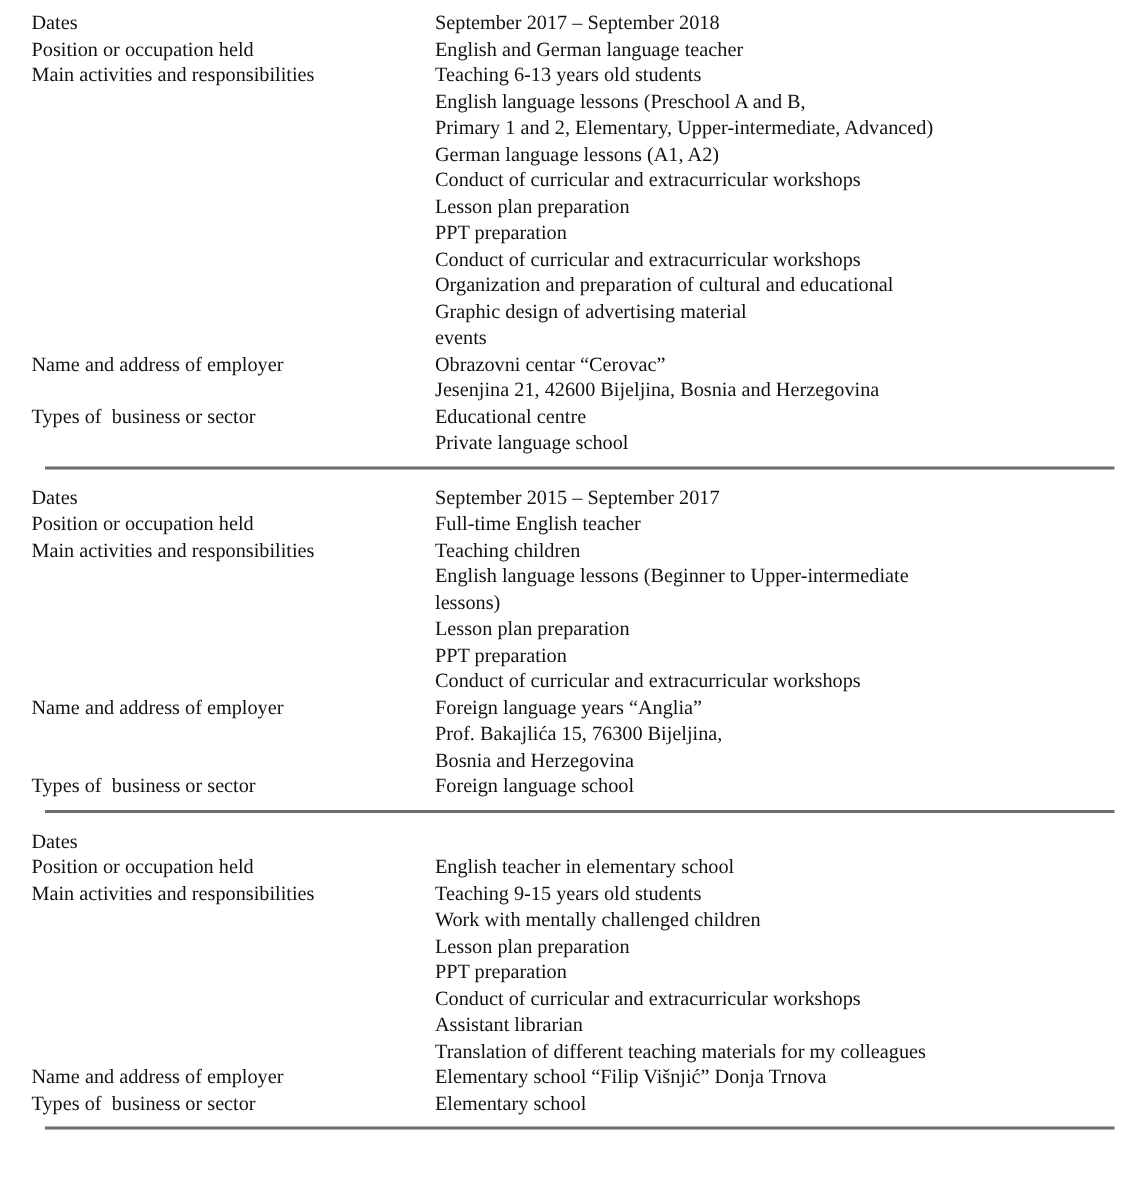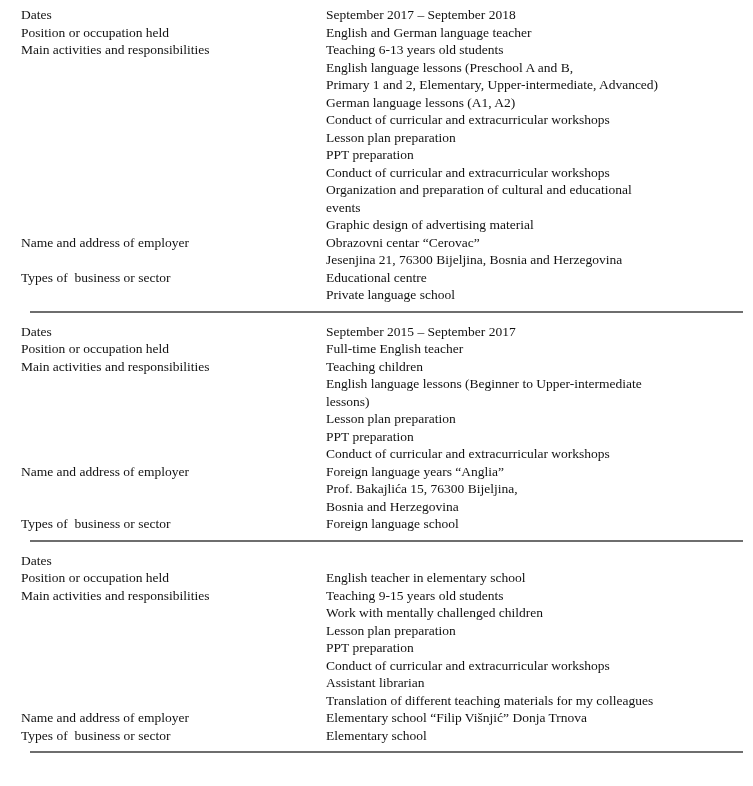--- a/index.html
+++ b/index.html
@@ -29,21 +29,20 @@
   }
   .label {
     flex: 0 0 269px;
     width: 269px;
     white-space: pre-wrap;
   }
   .value {
     flex: 1 1 auto;
     white-space: pre-wrap;
     padding-right: 4px;
-    margin-left: 36px;
   }
   .divider {
     height: 2px;
     width: 713px;
     margin: 7px 0 10px 9px;
     background: #6e6e6e;
   }
 </style>
 </head>
 <body>
@@ -90,33 +89,33 @@
         <div class="row">
           <div class="label"></div>
           <div class="value">Conduct of curricular and extracurricular workshops</div>
         </div>
         <div class="row">
           <div class="label"></div>
           <div class="value">Organization and preparation of cultural and educational</div>
         </div>
         <div class="row">
           <div class="label"></div>
+          <div class="value">Graphic design of advertising material</div>
+        </div>
+        <div class="row">
+          <div class="label"></div>
           <div class="value">events</div>
-        </div>
-        <div class="row">
-          <div class="label"></div>
-          <div class="value">Graphic design of advertising material</div>
         </div>
         <div class="row">
           <div class="label">Name and address of employer</div>
           <div class="value">Obrazovni centar “Cerovac”</div>
         </div>
         <div class="row">
           <div class="label"></div>
-          <div class="value">Jesenjina 21, 76300 Bijeljina, Bosnia and Herzegovina</div>
+          <div class="value">Jesenjina 21, 42600 Bijeljina, Bosnia and Herzegovina</div>
         </div>
         <div class="row">
           <div class="label">Types of  business or sector</div>
           <div class="value">Educational centre</div>
         </div>
         <div class="row">
           <div class="label"></div>
           <div class="value">Private language school</div>
         </div>
       </div>

